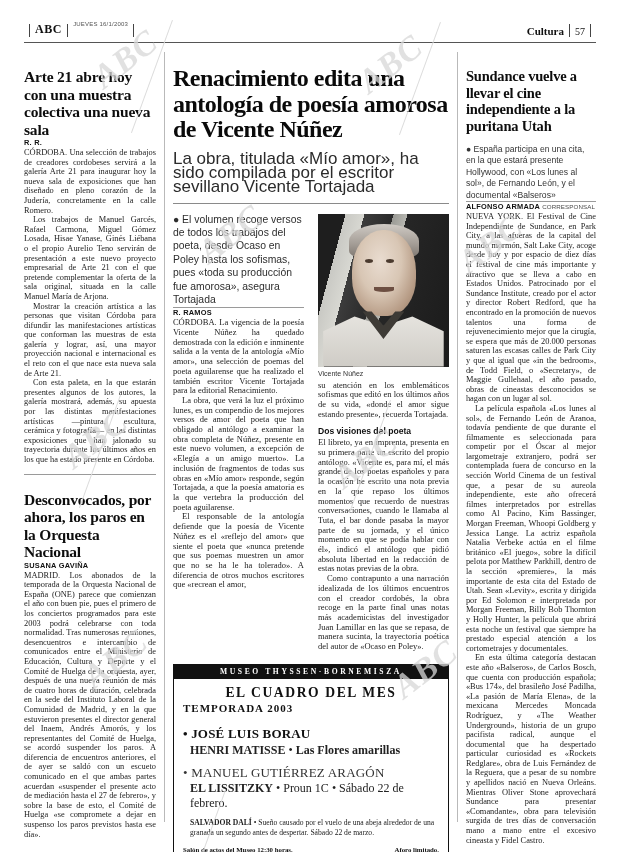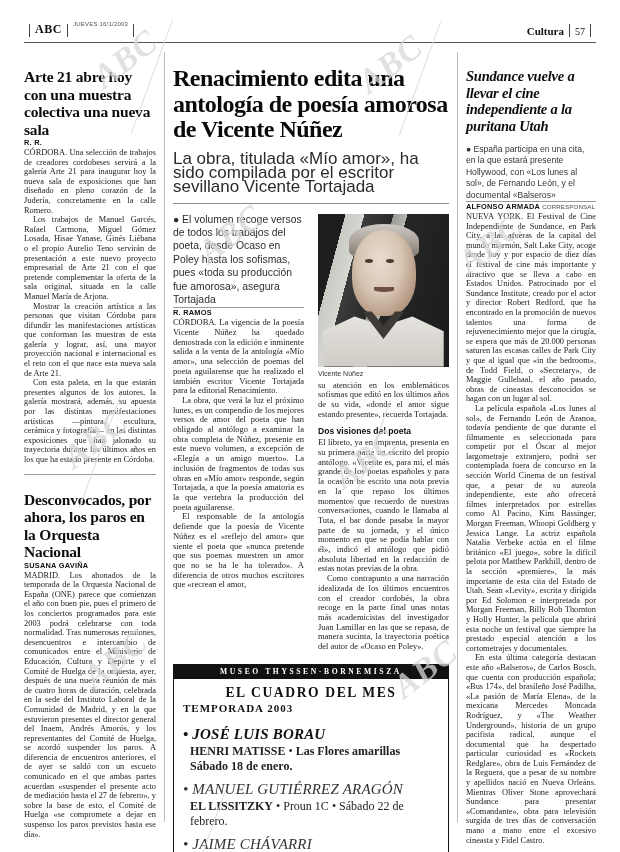--- a/index.html
+++ b/index.html
@@ -137,21 +137,20 @@
     border-bottom: 1.1px solid #8a8a8a;
   }
   .hl-right {
     font-family: "Liberation Serif", serif;
     font-weight: bold;
     font-size: 14.5px;
     line-height: 16.5px;
     letter-spacing: -.2px;
     color: #0d0d0d;
     margin-top: 16px;
-    font-style: italic;
   }
 
   
   .lead-bullet {
     font-family: "Liberation Sans", sans-serif;
     font-size: 8.6px;
     line-height: 11.4px;
     color: #333;
     margin-top: 10px;
     border-bottom: 1px solid #9a9a9a;
@@ -321,24 +320,23 @@
     font-size: 11px;
     letter-spacing: 1px;
     color: #111;
     margin-top: 1px;
     padding-bottom: 5px;
   }
   .ad-item { margin-top: 7px; }
   .ad-dir {
     font-family: "Liberation Serif", serif;
     font-weight: bold;
-    font-size: 15px;
+    font-size: 13px;
     letter-spacing: .2px;
     color: #111;
-    font-style: italic;
   }
   .ad-dir.light { font-weight: normal; color: #333; }
   .ad-line {
     font-family: "Liberation Serif", serif;
     font-size: 12px;
     color: #222;
     margin-top: .5px;
     padding-left: 7px;
   }
   .ad-line b { font-weight: bold; }
@@ -470,38 +468,34 @@
           <div class="ad-t1">EL CUADRO DEL MES</div>
           <div class="ad-t2">TEMPORADA 2003</div>
 
           <div class="ad-item">
             <div class="ad-dir">• JOSÉ LUIS BORAU</div>
             <div class="ad-line">
               <b>HENRI MATISSE</b>
               <span> • </span>
               <b>Las Flores amarillas</b>
             </div>
-            <div class="ad-line">
-              <b>Sábado 18 de enero.</b>
-            </div>
           </div>
 
           <div class="ad-item">
             <div class="ad-dir light">• MANUEL GUTIÉRREZ ARAGÓN</div>
             <div class="ad-line">
               <b>EL LISSITZKY</b>
               <span> • </span>
               <span>Proun 1C</span>
               <span> • </span>
               <span>Sábado 22 de febrero.</span>
             </div>
           </div>
 
           <div class="ad-item">
-            <div class="ad-dir light">• JAIME CHÁVARRI</div>
             <div class="ad-line small">
               <b>SALVADOR DALÍ</b>
               <span> • </span>
               <span>Sueño causado por el vuelo de una abeja alrededor de una granada un segundo antes de despertar.</span>
               <span>Sábado 22 de marzo.</span>
             </div>
           </div>
 
           <div class="ad-foot">
             <div>

